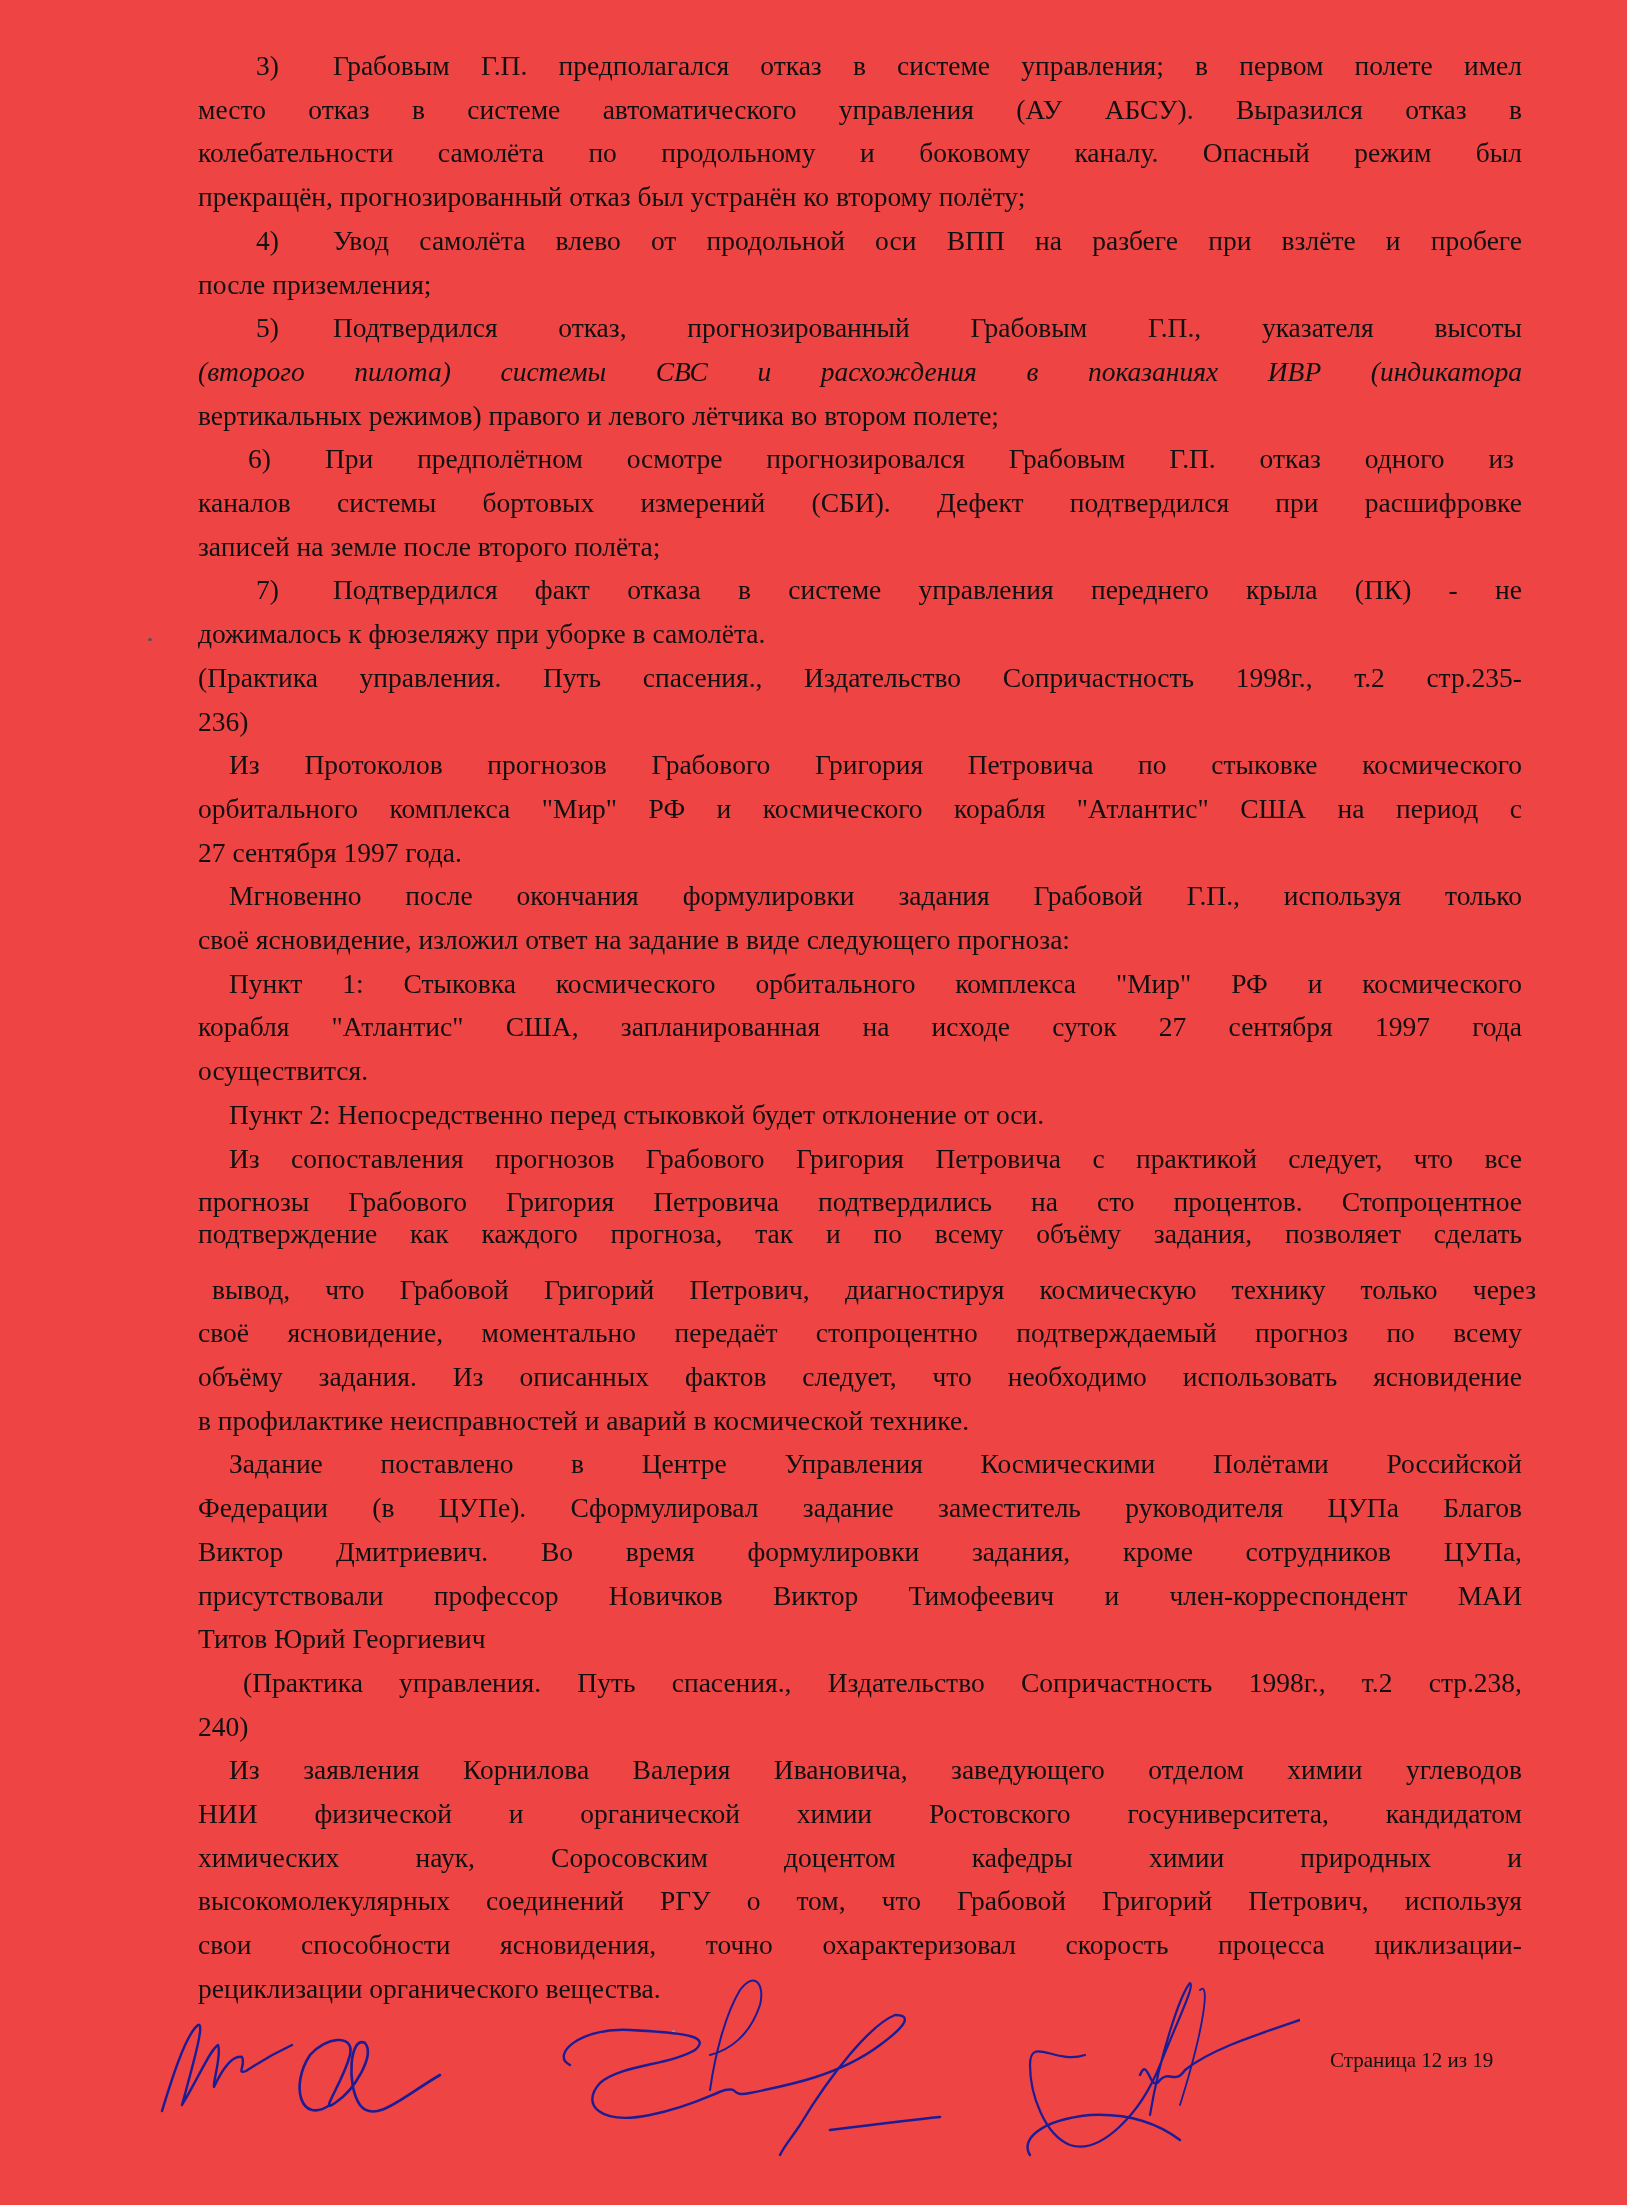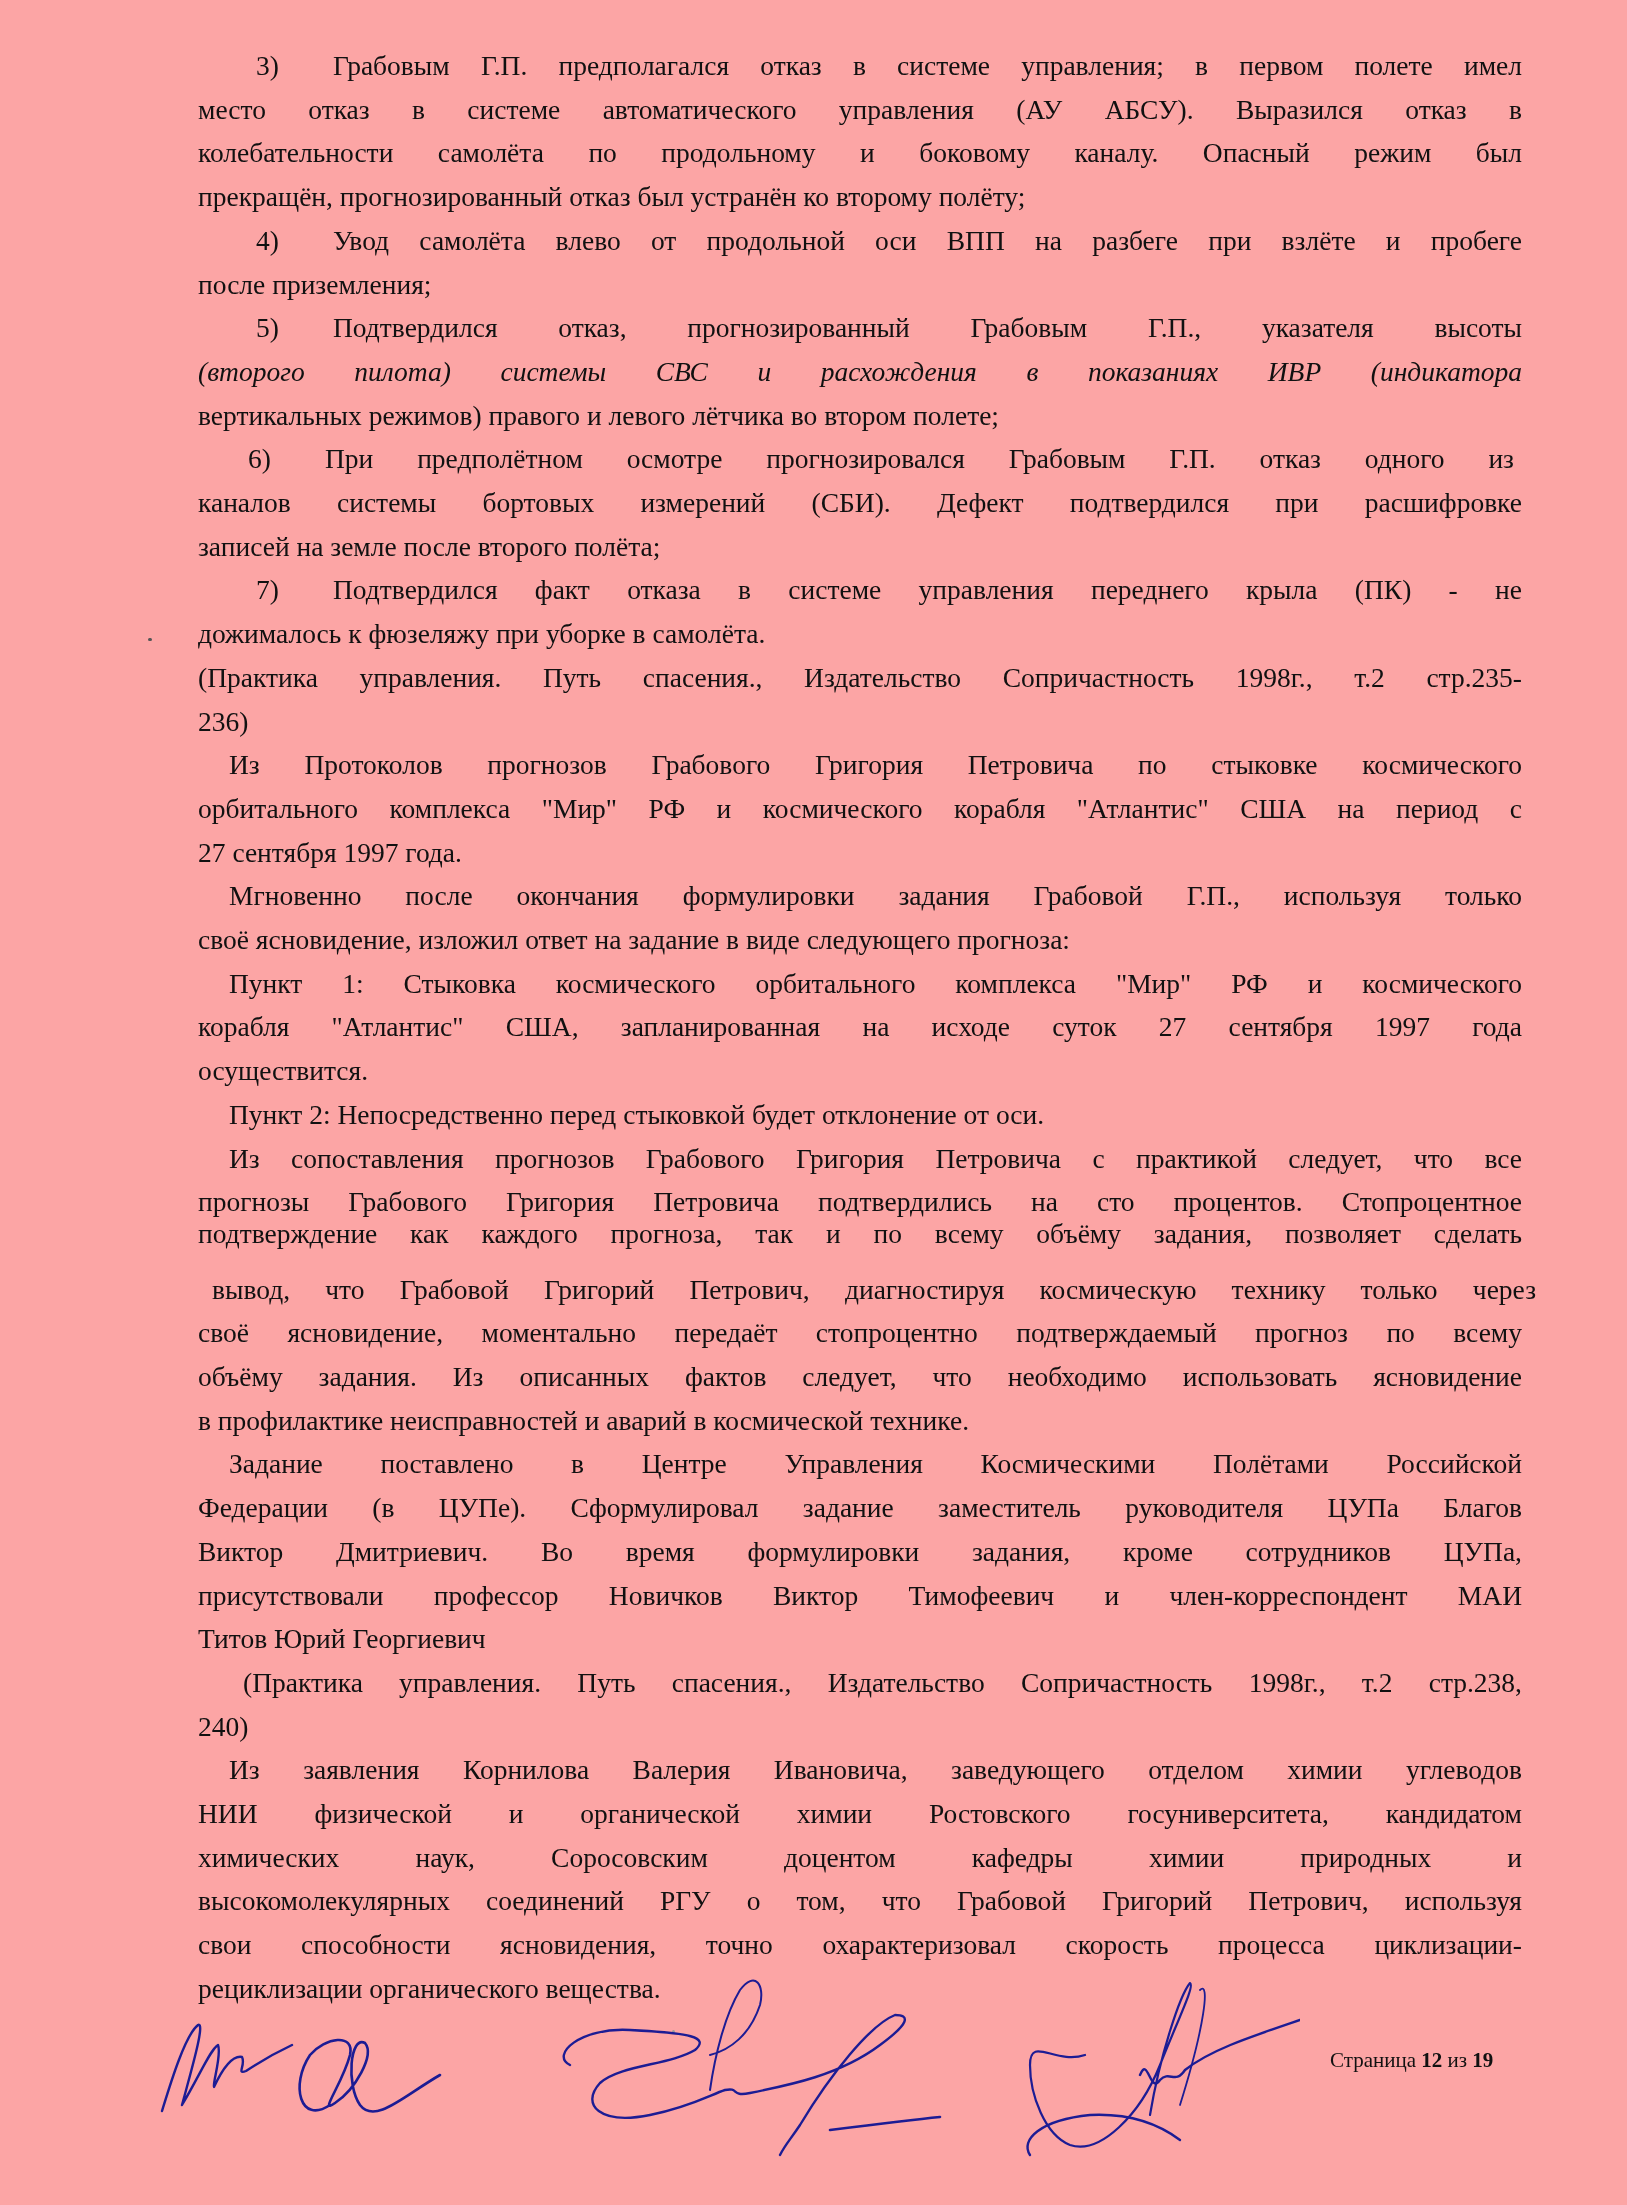--- a/index.html
+++ b/index.html
@@ -1,17 +1,17 @@
 <!DOCTYPE html>
 <html><head>
 <meta charset="utf-8">
 <style>
   html, body { margin: 0; padding: 0; background: #ffffff; }
   body { width: 1627px; height: 2205px; position: relative; overflow: hidden; }
-  .page { position: absolute; left: 0; top: 0; width: 1627px; height: 2205px; background: #fca5a5; }
+  .page { position: absolute; left: 0; top: 0; width: 1627px; height: 2205px; background: #ef4444; }
   .line {
     position: absolute;
     left: 198px;
     width: 1324px;
     height: 44px;
     line-height: 44px;
     font-family: "Liberation Serif", "DejaVu Serif", serif;
     font-size: 27.5px;
     color: #111111;
     white-space: nowrap;
@@ -23,21 +23,21 @@
   .speck { position: absolute; width: 4px; height: 3px; background: #555; border-radius: 2px; }
   .sigs { position: absolute; left: 150px; top: 1975px; width: 1150px; height: 230px; }
   .sigs path { fill: none; stroke: #1c1c94; stroke-linecap: round; stroke-linejoin: round; }
   .footer {
     position: absolute;
     left: 1330px; top: 2048px;
     font-family: "Liberation Serif", "DejaVu Serif", serif;
     font-size: 21px; color: #111;
     white-space: nowrap;
   }
-  .footer b { font-weight: bold; }
+  .footer b { font-weight: normal; }
 </style>
 </head>
 <body>
 
 <div class="page">
   <div id="text-body">
       <div class="line" style="top: 44px; left: 256px; width: 1266px; text-align-last: justify; display: block;"><span class="num">3)</span><span>Грабовым Г.П. предполагался отказ в системе управления; в первом полете имел</span></div>
       <div class="line" style="top: 88px; left: 198px; width: 1324px;"><span>место отказ в системе автоматического управления (АУ АБСУ). Выразился отказ в</span></div>
       <div class="line" style="top: 131px; left: 198px; width: 1324px;"><span>колебательности самолёта по продольному и боковому каналу. Опасный режим был</span></div>
       <div class="line last" style="top: 175px; left: 198px; width: 1324px;"><span>прекращён, прогнозированный отказ был устранён ко второму полёту;</span></div>

